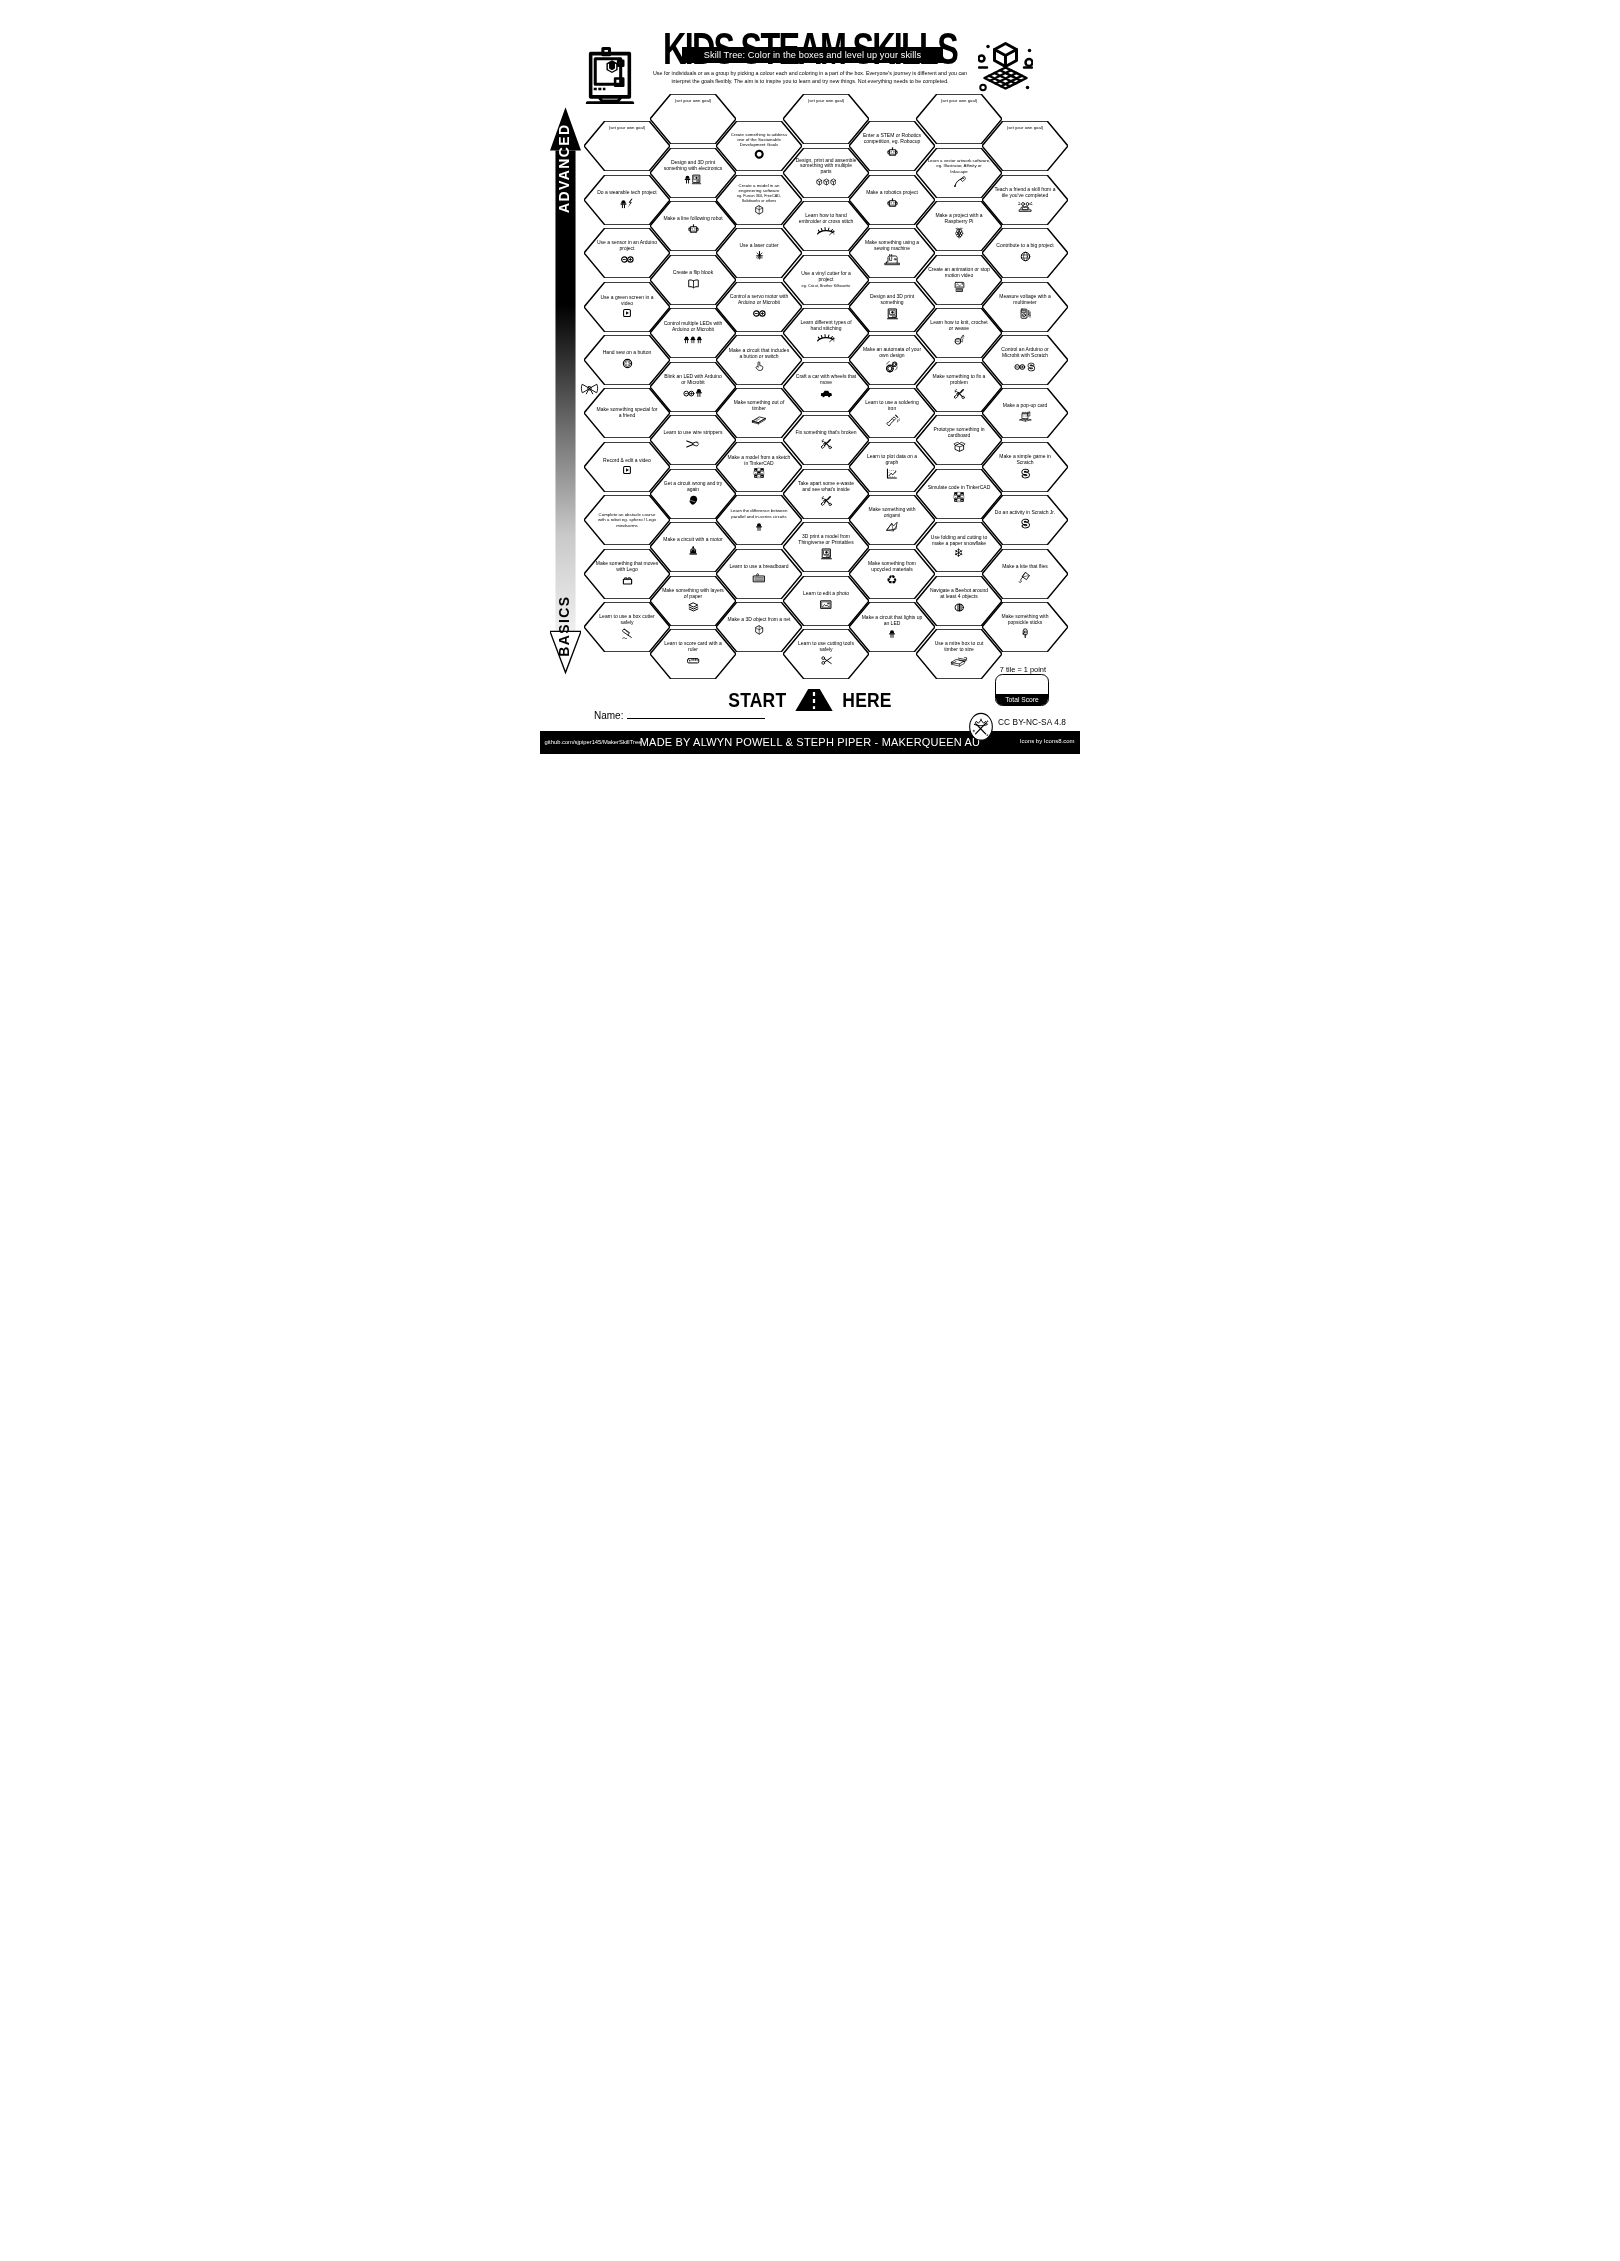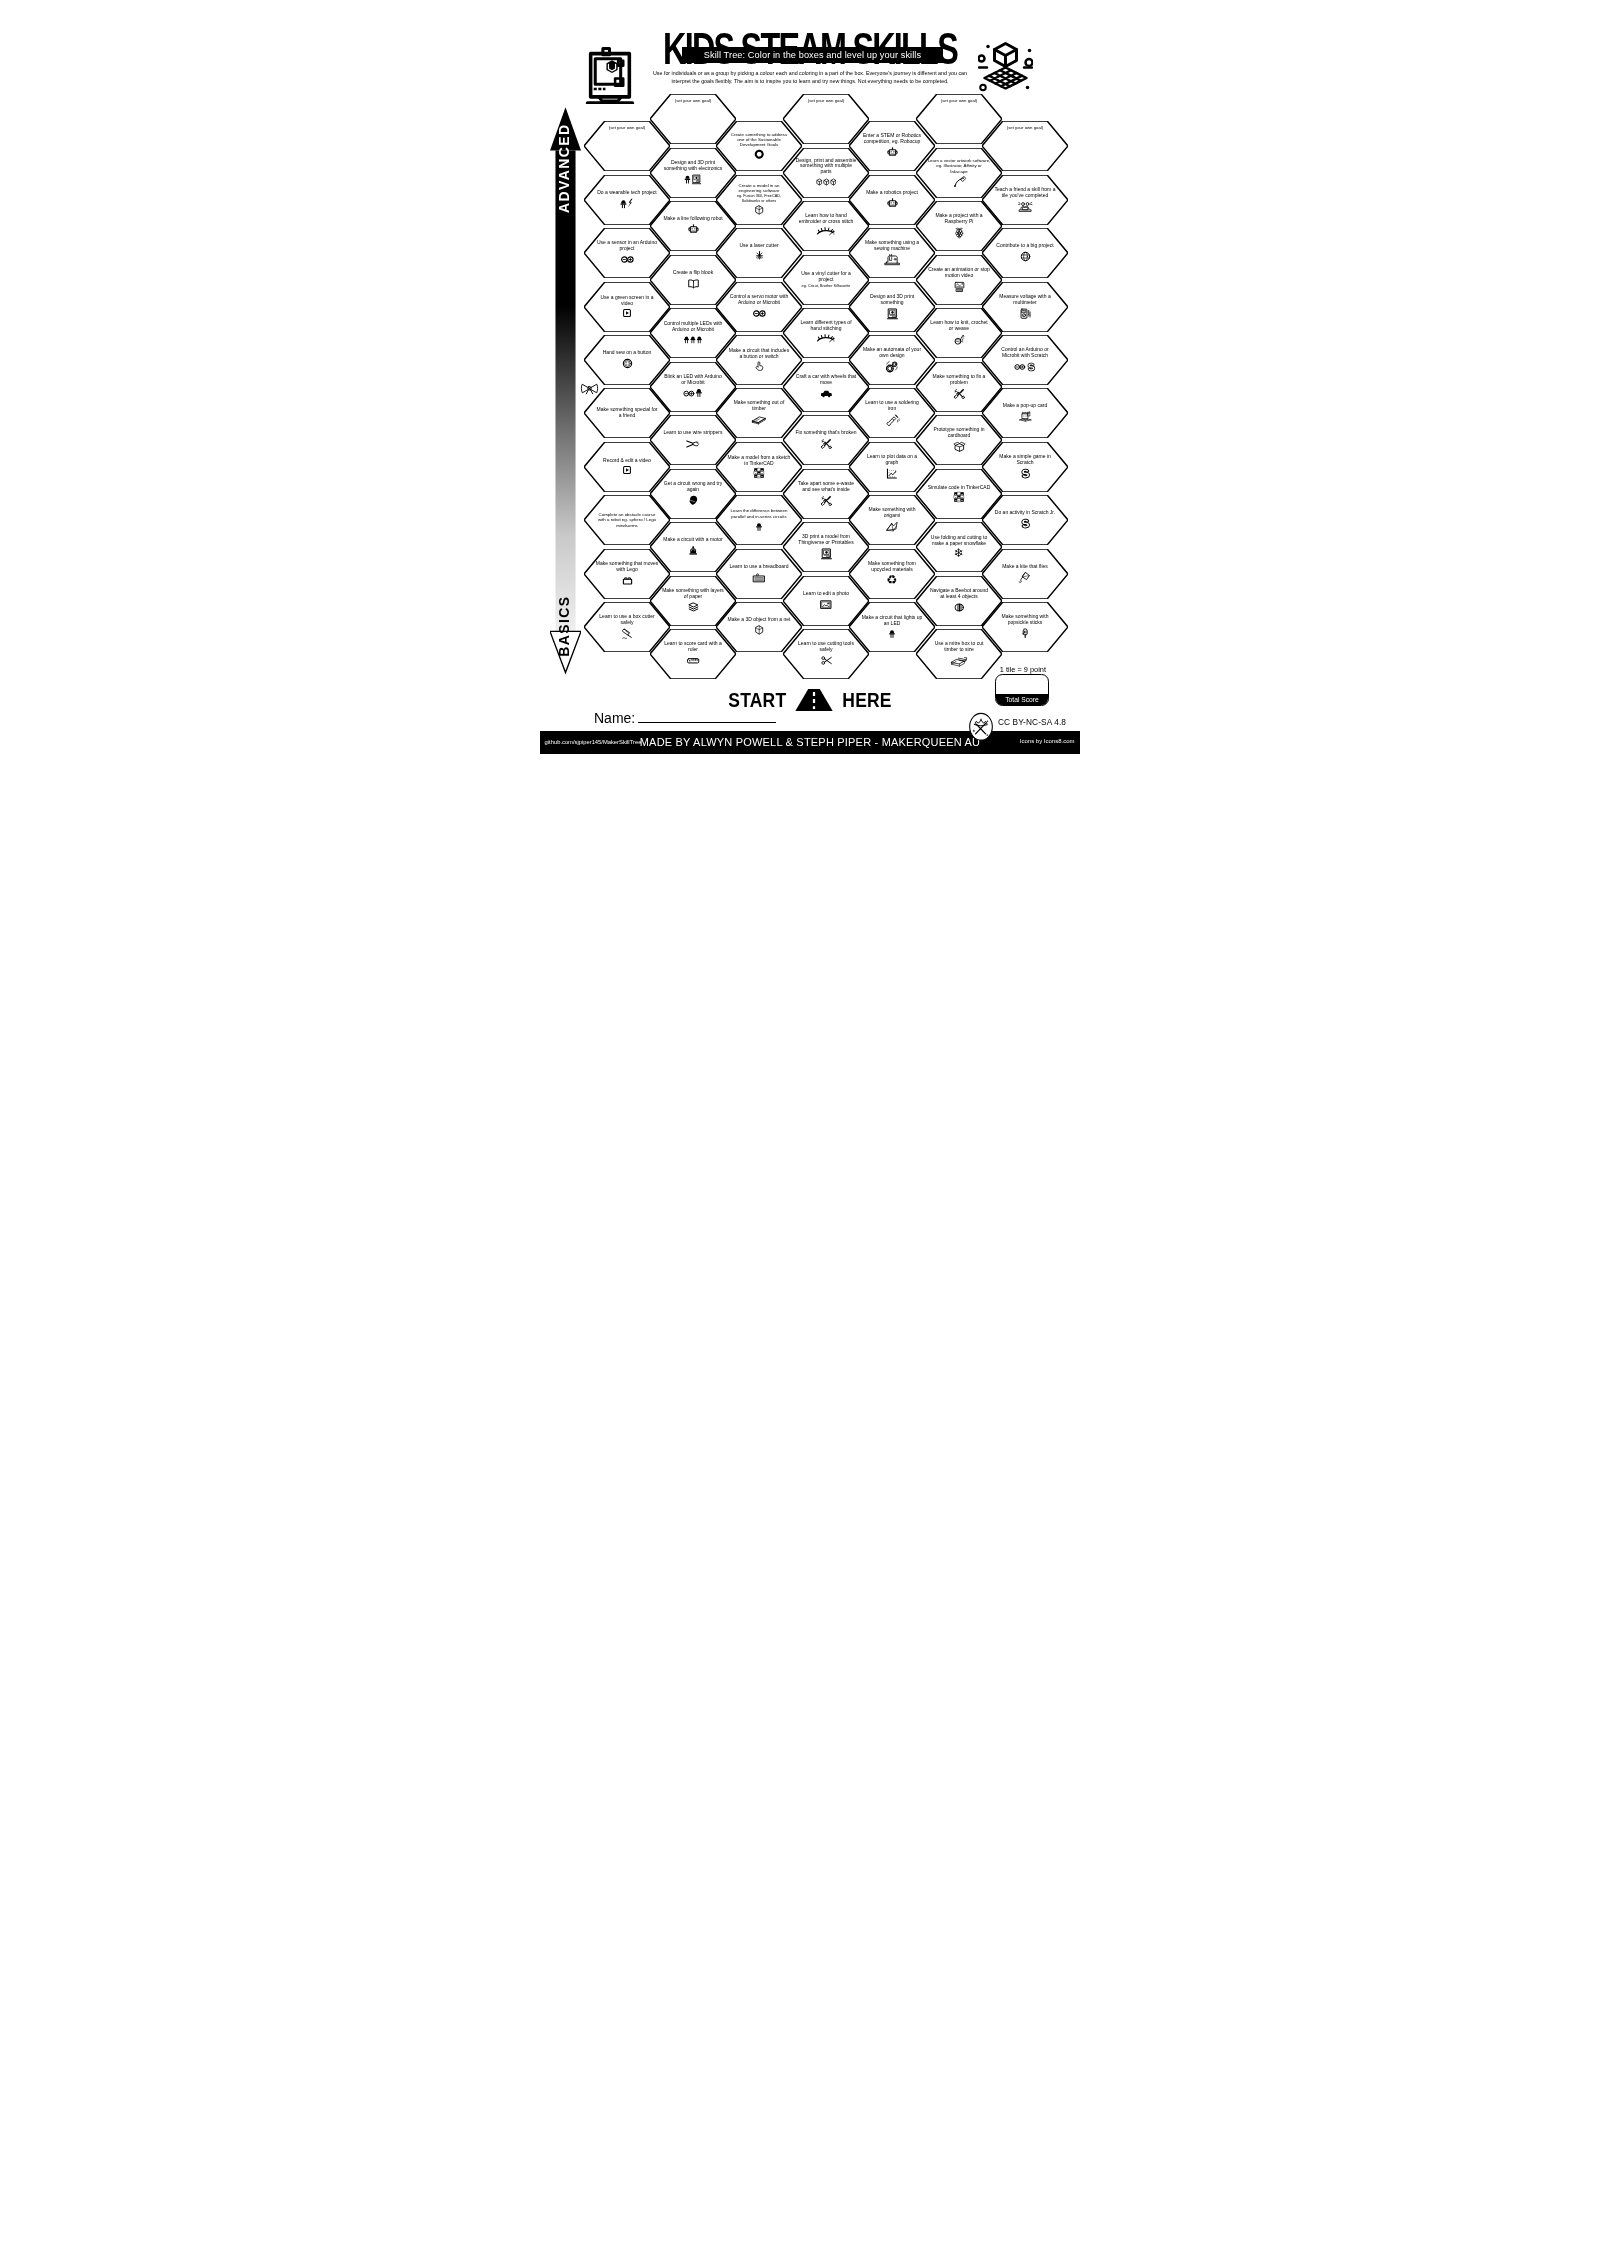--- a/index.html
+++ b/index.html
@@ -32,21 +32,21 @@
   .hex.goal .hex-c{justify-content:flex-start;padding-top:3.7px}
   .hex.goal .label{font-size:4.3px}
   .icn{line-height:0}
   .icn svg{display:block}
   .icn.tl{position:absolute;left:-5.5px;top:-7px}
   .cicon{line-height:1;font-family:"DejaVu Sans",sans-serif}
   
   .start-row{position:absolute;left:0;right:0;top:688px;display:flex;align-items:center;justify-content:center;gap:7px}
   .start-word{font-size:17.5px;font-weight:bold;letter-spacing:0.2px;transform:scaleY(1.15)}
   
-  .name-row{position:absolute;left:54px;top:710px;font-size:14px}
+  .name-row{position:absolute;left:54px;top:710px;font-size:10px}
   .name-line{display:inline-block;width:138px;height:7.4px;border-bottom:1.2px solid #000;margin-left:3.2px;vertical-align:baseline}
   
   .tile-note{position:absolute;right:34px;top:665px;font-size:7.4px}
   .score-box{position:absolute;left:455px;top:674px;width:54px;height:32px;border:1.4px solid #000;
              border-radius:7.4px;overflow:hidden;background:#fff;box-sizing:border-box}
   .score-bar{position:absolute;left:0;right:0;bottom:0;height:11.5px;background:#000;color:#fff;font-size:6.7px;
              display:flex;align-items:center;justify-content:center}
   
   .cc-logo{position:absolute;left:428px;top:712px;width:26px;height:34px;z-index:3}
   .cc-text{position:absolute;left:458px;top:717px;font-size:8.3px;letter-spacing:0.1px;z-index:3}
@@ -1312,21 +1312,21 @@
         <path d="M46 9v38" stroke="#fff" stroke-width="5" stroke-dasharray="9 7" fill="none"></path>
       </svg>
     </span>
     <span class="start-word">HERE</span>
   </div>
 
   <div class="name-row">
     <span>Name:</span><span class="name-line"></span>
   </div>
 
-  <div class="tile-note">1 tile = 9 point</div>
+  <div class="tile-note">7 tile = 1 point</div>
   <div class="score-box">
     <div class="score-bar">Total Score</div>
   </div>
 
   <div class="cc-logo">
     <svg viewBox="0 0 62 70" width="26" height="29.5" fill="none" stroke="#000" stroke-linecap="round" stroke-linejoin="round">
       <ellipse cx="31" cy="35" rx="27" ry="32" fill="#fff" stroke-width="2.6"></ellipse>
       <path d="M16 30l3.5-8 5.5 4.5 6-7.5 6 7.5 5.5-4.5 3.5 8c-9 3.5-21 3.5-30 0z" stroke-width="2.2"></path>
       <path d="M31 14.5l1.8 3.2-1.8 3.2-1.8-3.2z" fill="#000" stroke="none"></path>
       <path d="M18 52L42 27M20 29l22 23" stroke-width="3"></path>

